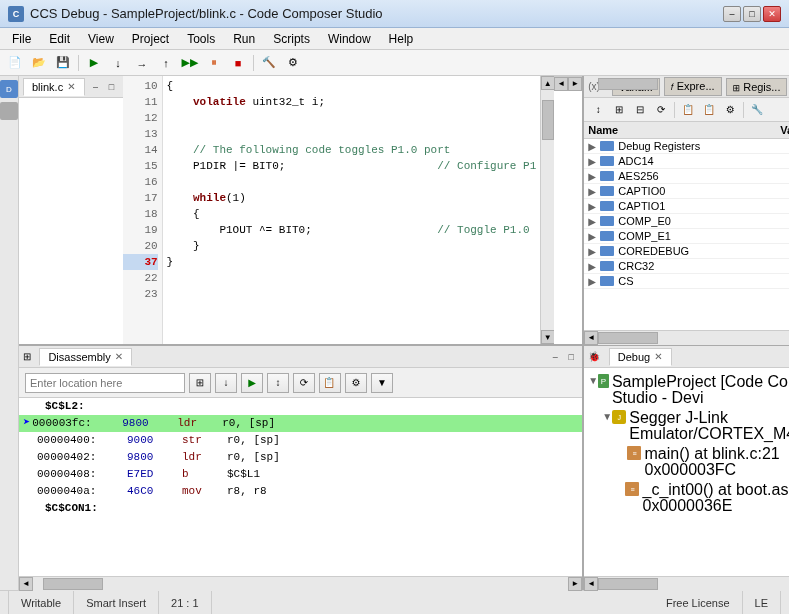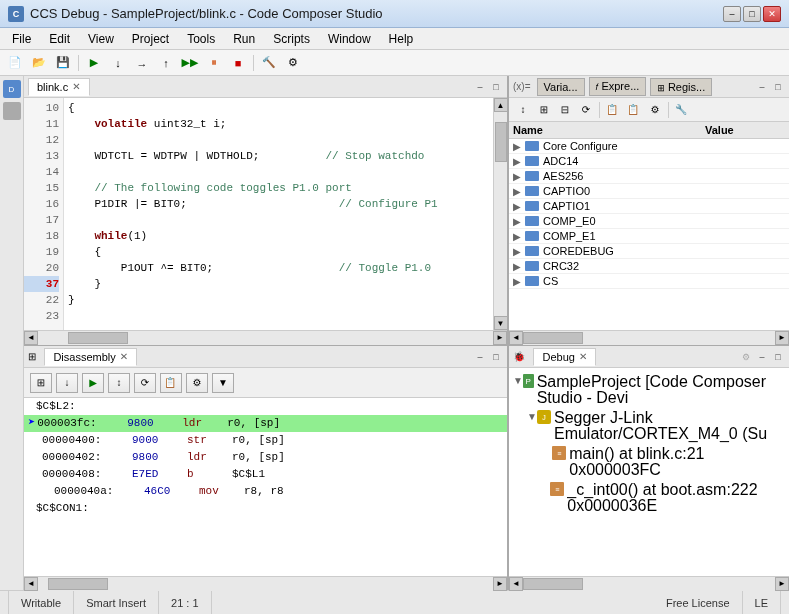--- a/index.html
+++ b/index.html
@@ -114,21 +114,20 @@
       display: flex;
       height: 270px;
       border-bottom: 2px solid #aaa;
     }
 
     
     .editor-panel {
       flex: 1;
       border-right: 2px solid #aaa;
       display: flex;
-      flex-direction: column;
       background: white;
     }
     .panel-tab-bar {
       background: #e8e8e8;
       height: 22px;
       display: flex;
       align-items: center;
       border-bottom: 1px solid #ccc;
       padding: 0 4px;
       gap: 4px;
@@ -357,21 +356,21 @@
       padding: 0 4px;
       height: 17px;
       align-items: center;
       white-space: pre;
     }
     .disasm-line.current { background: #90EE90; }
     .disasm-addr { color: #000; width: 90px; }
     .disasm-hex { color: #0000a0; width: 55px; }
     .disasm-mnem { color: #7B0000; width: 45px; }
     .disasm-ops { color: #000; }
-    .disasm-label { color: #000; font-weight: normal; margin-left: 8px; }
+    .disasm-label { color: #000; font-weight: bold; margin-left: 22px; }
     .debug-arrow {
       color: #0000ff;
       margin-right: 2px;
       font-size: 12px;
     }
 
     
     .debug-panel {
       width: 280px;
       display: flex;
@@ -529,21 +528,20 @@
             <div class="line-num">19</div>
             <div class="line-num">20</div>
             <div class="line-num current breakpoint">37</div>
             <div class="line-num">22</div>
             <div class="line-num">23</div>
           </div>
           <div class="code-content">
             <div class="code-line">{</div>
             <div class="code-line">    <span class="kw">volatile</span> uint32_t i;</div>
             <div class="code-line">&nbsp;</div>
-            <div class="code-line">    WDTCTL = WDTPW | WDTHOLD;          <span class="comment">// Stop watchdo</span></div>
             <div class="code-line">&nbsp;</div>
             <div class="code-line comment">    <span class="comment">// The following code toggles P1.0 port</span></div>
             <div class="code-line">    P1DIR |= BIT0;                       <span class="comment">// Configure P1</span></div>
             <div class="code-line">&nbsp;</div>
             <div class="code-line">    <span class="kw">while</span>(1)</div>
             <div class="code-line">    {</div>
             <div class="code-line">        P1OUT ^= BIT0;                   <span class="comment">// Toggle P1.0</span></div>
             <div class="code-line">    }</div>
             <div class="code-line">}</div>
           </div>
@@ -591,21 +589,21 @@
         </div>
         <div class="reg-content">
           <div class="reg-header">
             <div class="reg-col-name">Name</div>
             <div class="reg-col-val">Value</div>
           </div>
 
           <div class="reg-row">
             <div class="reg-expand">▶</div>
             <div class="reg-icon" style="width:14px;height:10px;background:#5588cc;margin-right:4px;"></div>
-            <span>Core Configure</span>
+            <span>Debug Registers</span>
           </div>
           <div class="reg-row">
             <div class="reg-expand">▶</div>
             <div class="reg-icon" style="width:14px;height:10px;background:#5588cc;margin-right:4px;"></div>
             <span>ADC14</span>
           </div>
           <div class="reg-row">
             <div class="reg-expand">▶</div>
             <div class="reg-icon" style="width:14px;height:10px;background:#5588cc;margin-right:4px;"></div>
             <span>AES256</span>
@@ -664,20 +662,21 @@
           <div class="panel-tab">
             <span>Disassembly</span>
             <span class="tab-close">✕</span>
           </div>
           <div class="panel-controls">
             <div class="panel-ctrl-btn">–</div>
             <div class="panel-ctrl-btn">□</div>
           </div>
         </div>
         <div class="disasm-toolbar">
+          <input class="disasm-input" type="text" placeholder="Enter location here" style="">
           <div class="disasm-btn">⊞</div>
           <div class="disasm-btn">↓</div>
           <div class="disasm-btn" style="color:#007700;">▶</div>
           <div class="disasm-btn">↕</div>
           <div class="disasm-btn">⟳</div>
           <div class="disasm-btn">📋</div>
           <div class="disasm-btn">⚙</div>
           <div class="disasm-btn">▼</div>
         </div>
         <div class="disasm-content">
@@ -703,21 +702,21 @@
             <span class="disasm-mnem">ldr</span>
             <span class="disasm-ops">r0, [sp]</span>
           </div>
           <div class="disasm-line">
             <span class="disasm-addr" style="margin-left:14px;">00000408:</span>
             <span class="disasm-hex">E7ED</span>
             <span class="disasm-mnem">b</span>
             <span class="disasm-ops">$C$L1</span>
           </div>
           <div class="disasm-line">
-            <span class="disasm-addr" style="margin-left:26px;">0000040a:</span>
+            <span class="disasm-addr" style="margin-left:14px;">0000040a:</span>
             <span class="disasm-hex">46C0</span>
             <span class="disasm-mnem">mov</span>
             <span class="disasm-ops">r8, r8</span>
           </div>
           <div class="disasm-line">
             <span class="disasm-label">$C$CON1:</span>
           </div>
         </div>
         <div class="h-scrollbar">
           <div class="h-scroll-btn">◄</div>

